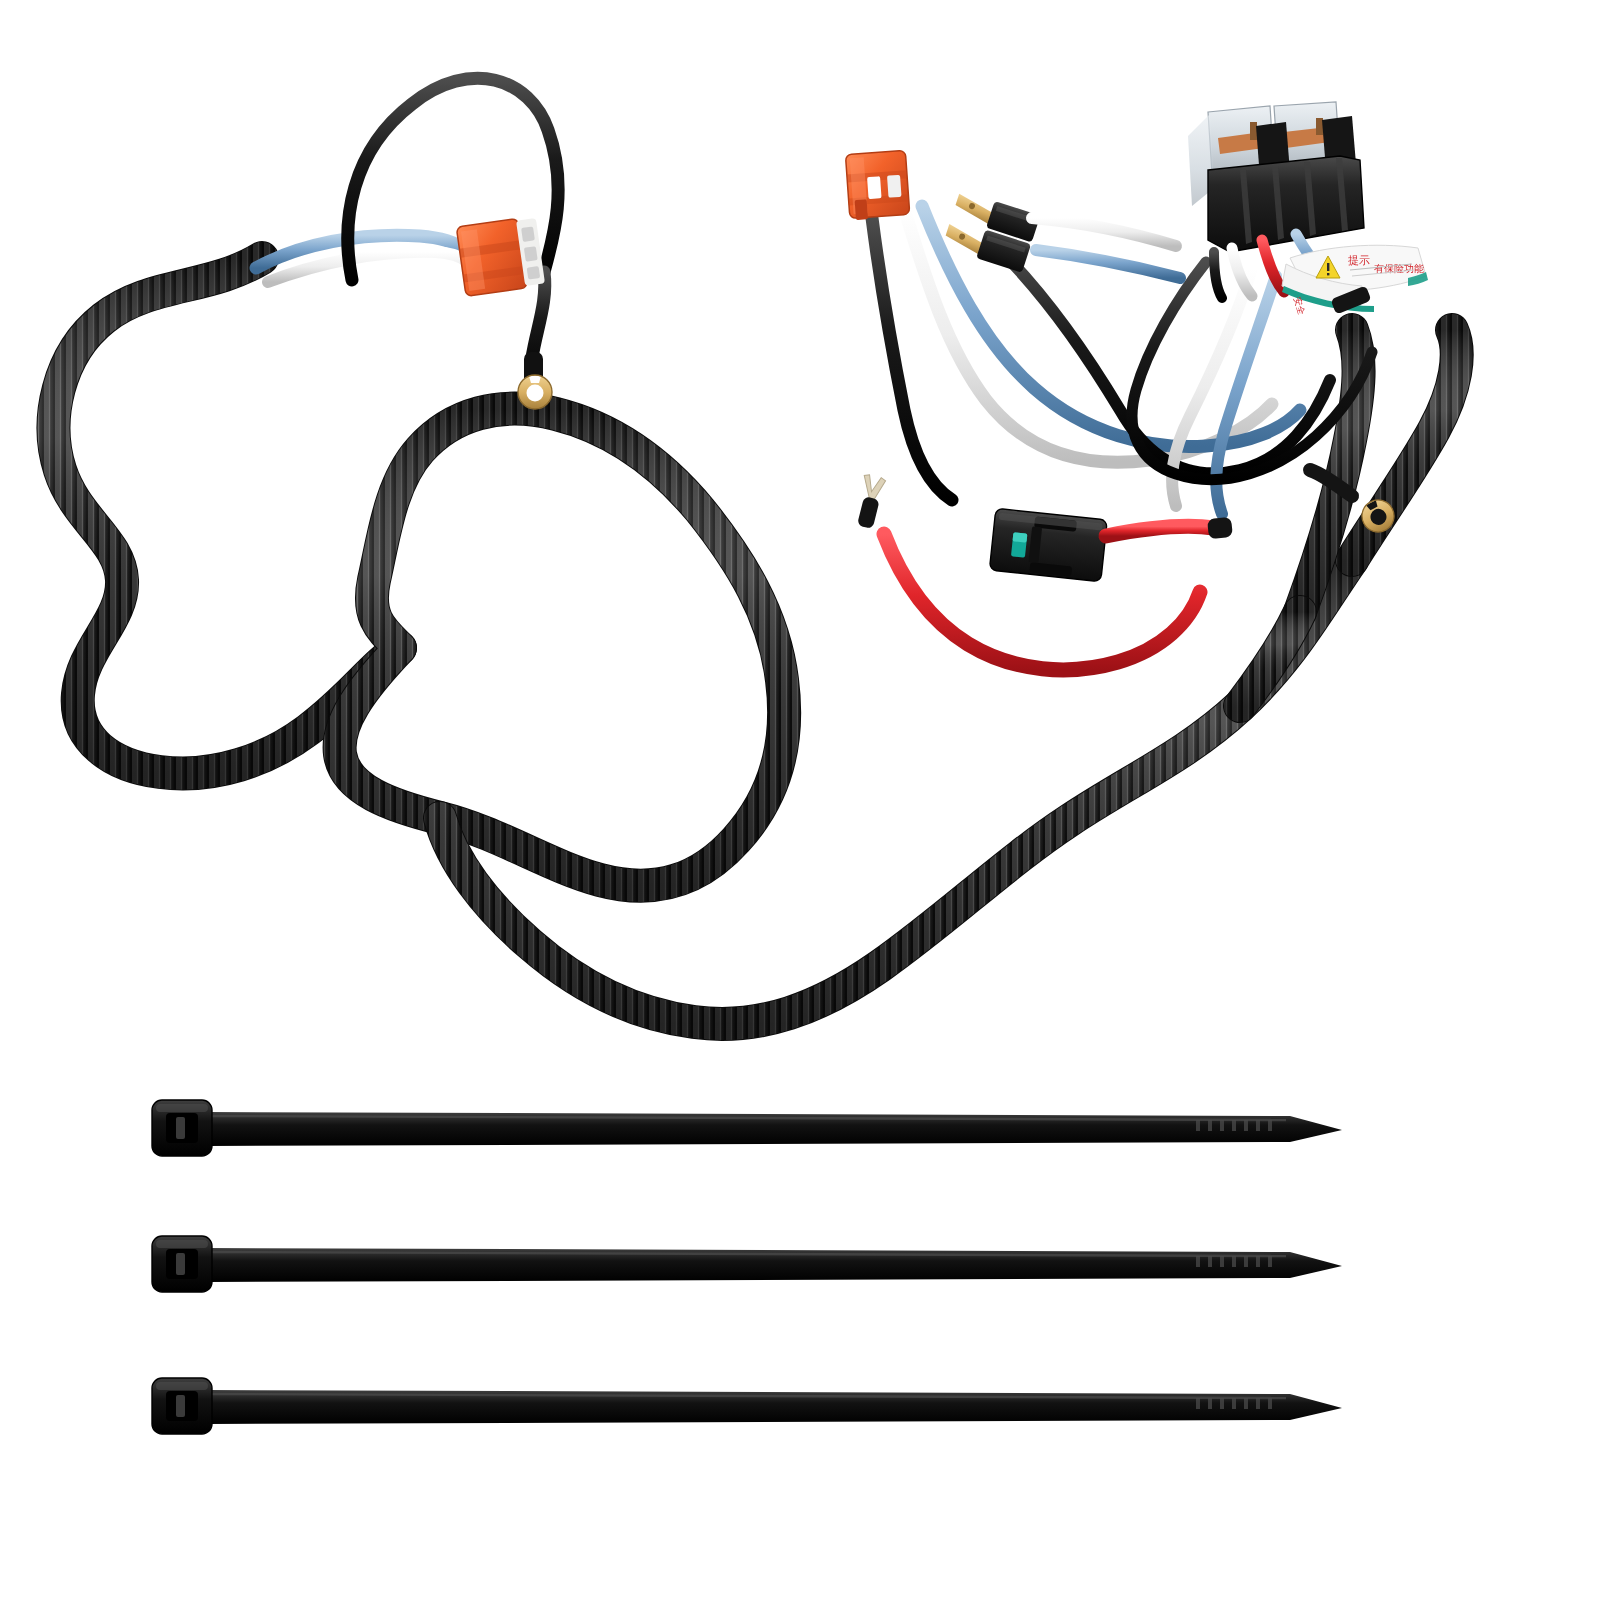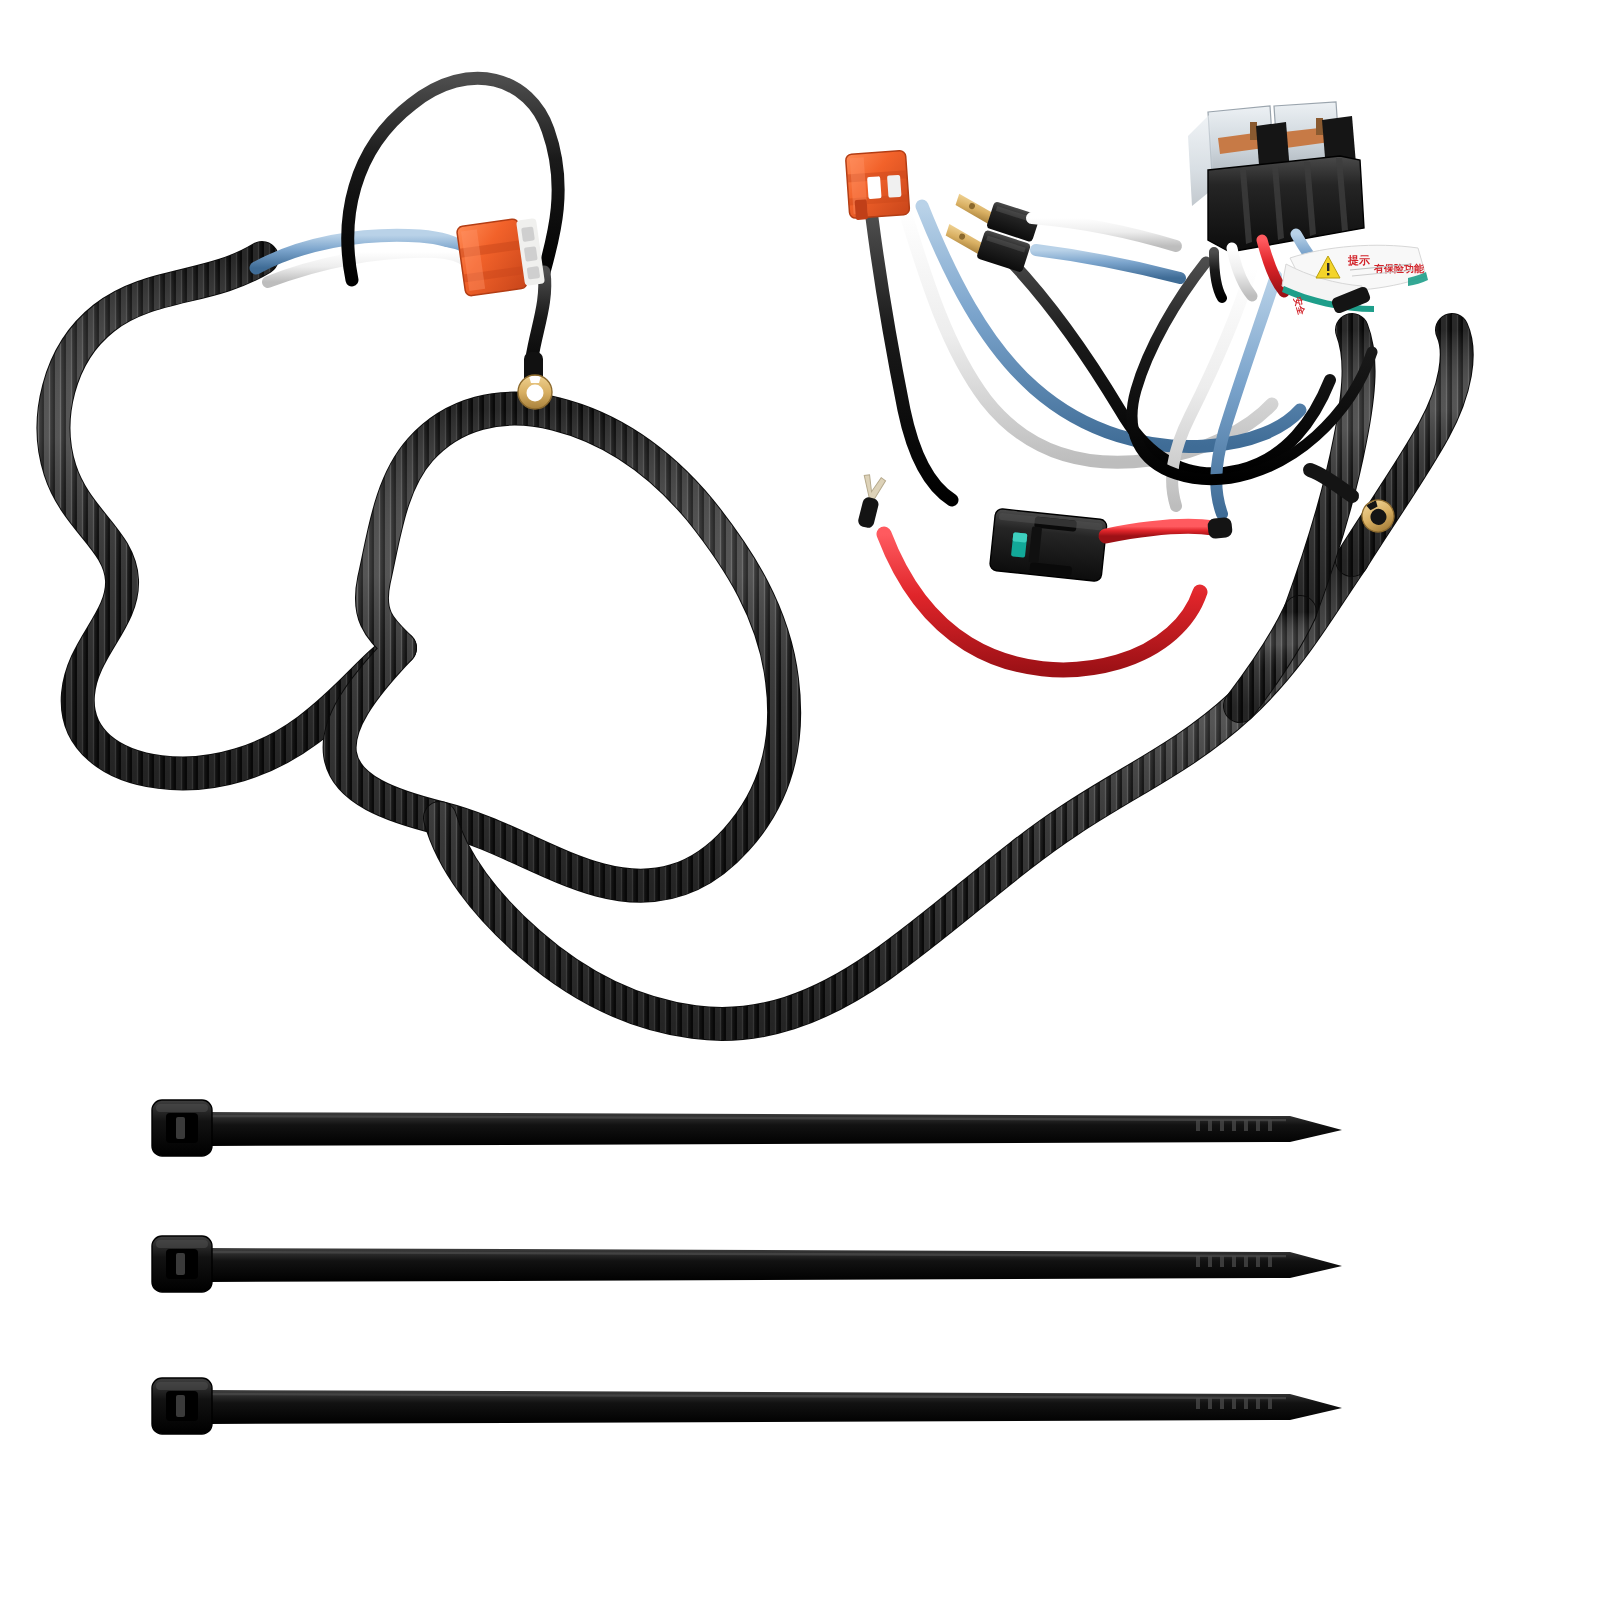--- a/index.html
+++ b/index.html
@@ -1,18 +1,18 @@
 <!DOCTYPE html>
 <html><head>
 <meta charset="utf-8">
 <style>
   html,body{margin:0;padding:0;background:#ffffff;}
   #stage{
     position:relative;width:1601px;height:1569px;background:#86efac;
-    font-family:"Liberation Sans",sans-serif;overflow:hidden;font-weight:bold;
+    font-family:"Liberation Sans",sans-serif;overflow:hidden;
   }
   #stage svg{position:absolute;left:0;top:0;width:1601px;height:1601px;display:block;}
 </style>
 </head>
 <body>
 
 <div id="stage">
 
   <svg viewBox="0 0 1601 1601" xmlns="http://www.w3.org/2000/svg">
     <defs>

